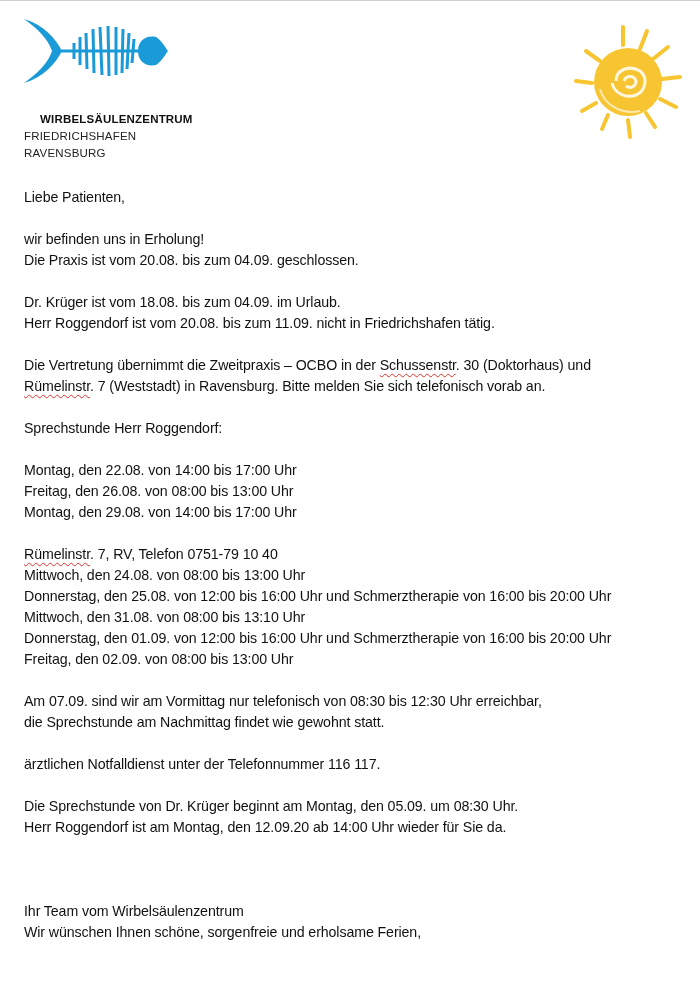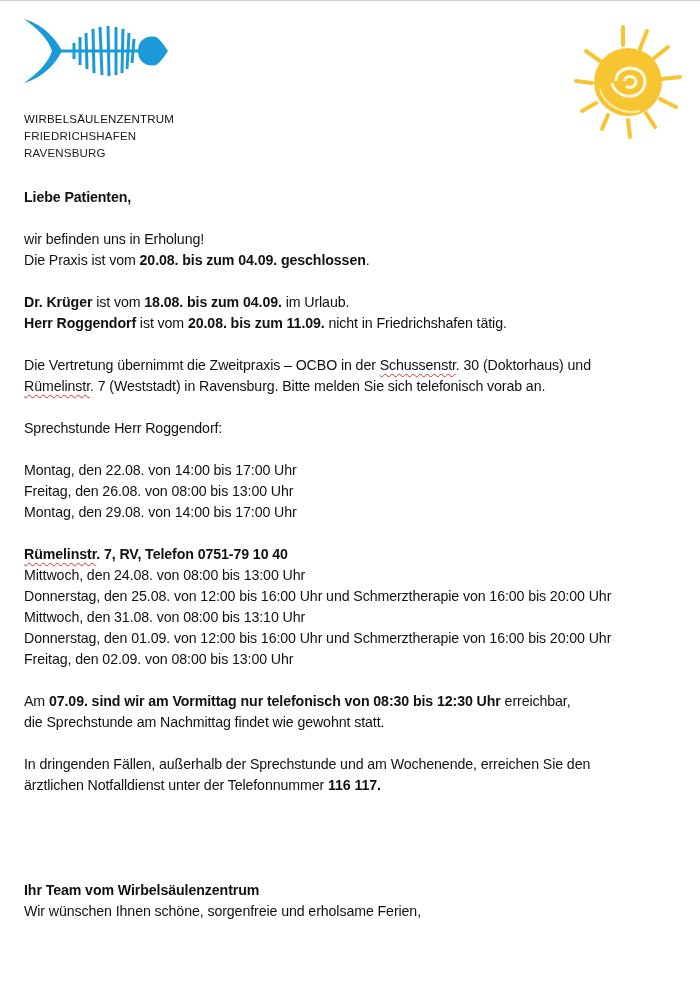--- a/index.html
+++ b/index.html
@@ -26,41 +26,41 @@
     }
     .org {
       position: absolute;
       left: 24px;
       top: 110px;
       font-size: 11.5px;
       line-height: 17px;
       letter-spacing: 0.2px;
       color: #222;
     }
-    .org .org-name { font-weight: normal; color: #111; }
+    .org .org-name { font-weight: bold; color: #111; margin-left: 16px; }
     .sun {
       position: absolute;
       left: 550px;
       top: 18px;
       width: 140px;
       height: 125px;
     }
     .doc {
       position: absolute;
       left: 24px;
       top: 186px;
       width: 670px;
       font-size: 14.2px;
       line-height: 21px;
       letter-spacing: -0.1px;
     }
     .doc p { margin: 0; white-space: nowrap; }
     .gap { height: 21px; }
     .gap-lg { height: 63px; }
-    b { font-weight: bold; }
+    b { font-weight: normal; }
     .spell {
       text-decoration: underline wavy #e0312c;
       text-decoration-thickness: 1px;
       text-underline-offset: 3px;
     }
   </style>
 </head>
 <body>
 
 <svg class="logo" viewBox="0 0 150 72">
@@ -141,21 +141,22 @@
   <p>Donnerstag, den 25.08. von 12:00 bis 16:00 Uhr und Schmerztherapie von 16:00 bis 20:00 Uhr</p>
   <p>Mittwoch, den 31.08. von 08:00 bis 13:10 Uhr</p>
   <p>Donnerstag, den 01.09. von 12:00 bis 16:00 Uhr und Schmerztherapie von 16:00 bis 20:00 Uhr</p>
   <p>Freitag, den 02.09. von 08:00 bis 13:00 Uhr</p>
   <div class="gap"></div>
 
   <p><span>Am </span><b>07.09. sind wir am Vormittag nur telefonisch von 08:30 bis 12:30 Uhr</b><span> erreichbar,</span></p>
   <p>die Sprechstunde am Nachmittag findet wie gewohnt statt.</p>
   <div class="gap"></div>
 
-  <p>In dringenden Fällen, außerhalb der Sprechstunde und am Wochenende, erreichen Sie den</p>
   <p><span>ärztlichen Notfalldienst unter der Telefonnummer </span><b>116 117.</b></p>
   <div class="gap"></div>
 
+  <p><span>Die Sprechstunde von </span><b>Dr. Krüger</b><span> beginnt am Montag, den </span><b>05.09. um 08:30 Uhr</b><span>.</span></p>
+  <p><b>Herr Roggendorf</b><span> ist am Montag, den </span><b>12.09.20 ab 14:00</b><span> Uhr wieder für Sie da.</span></p>
   <div class="gap-lg"></div>
 
   <p><b>Ihr Team vom Wirbelsäulenzentrum</b></p>
   <p>Wir wünschen Ihnen schöne, sorgenfreie und erholsame Ferien,</p>
 </div>
 
 </body></html>

